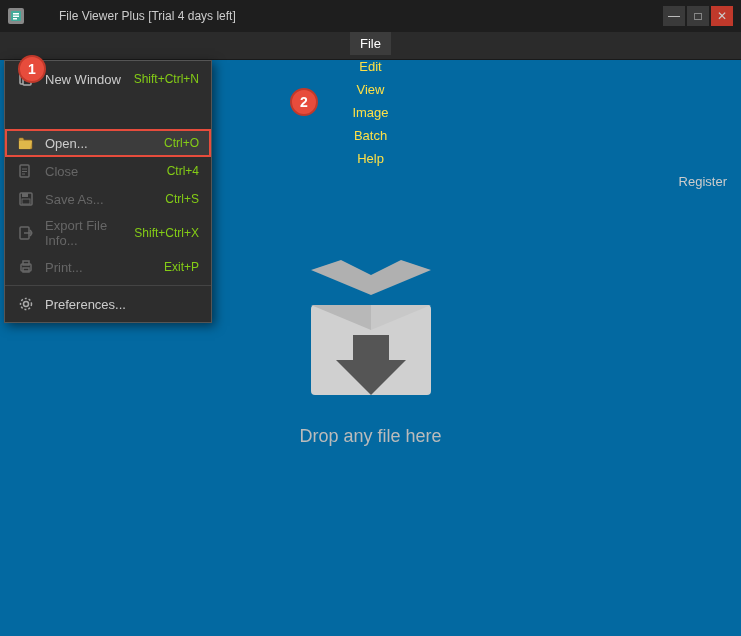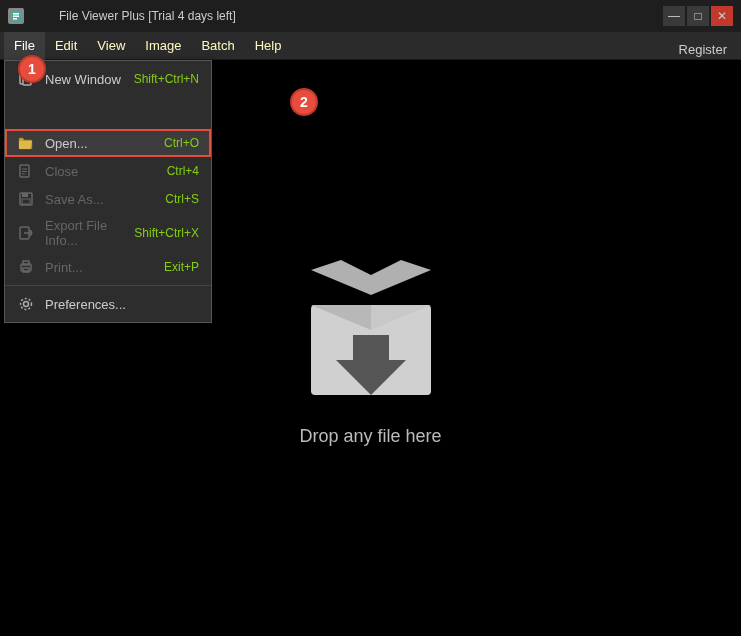--- a/index.html
+++ b/index.html
@@ -85,38 +85,38 @@
     }
 
     
     .menu-bar {
       background: #2b2b2b;
       height: 28px;
       display: flex;
       align-items: center;
       padding: 0 4px;
       border-bottom: 1px solid #1a1a1a;
+      flex-direction: column;
     }
     .menu-item {
       padding: 4px 10px;
       cursor: pointer;
-      color: #fef9c3;
+      color: #fde047;
       font-size: 13px;
       height: 28px;
       display: flex;
       align-items: center;
     }
     .menu-item.active { background: #3c3c3c; color: white; }
     .register-btn {
       margin-left: auto;
       color: #ccc;
       font-size: 13px;
       padding: 4px 10px;
       cursor: pointer;
-      margin-top: 8px;
     }
 
     
     .dropdown-menu {
       position: absolute;
       left: 4px;
       top: 60px;
       background: #2d2d2d;
       border: 1px solid #555;
       width: 208px;
@@ -162,21 +162,21 @@
     .menu-separator {
       height: 1px;
       background: #444;
       margin: 4px 0;
     }
 
     
     .main-area {
       width: 100%;
       height: calc(636px - 32px - 28px);
-      background: #000000;
+      background: #0369a1;
       display: flex;
       align-items: center;
       justify-content: center;
     }
     .drop-zone {
       display: flex;
       flex-direction: column;
       align-items: center;
       justify-content: center;
       gap: 16px;

